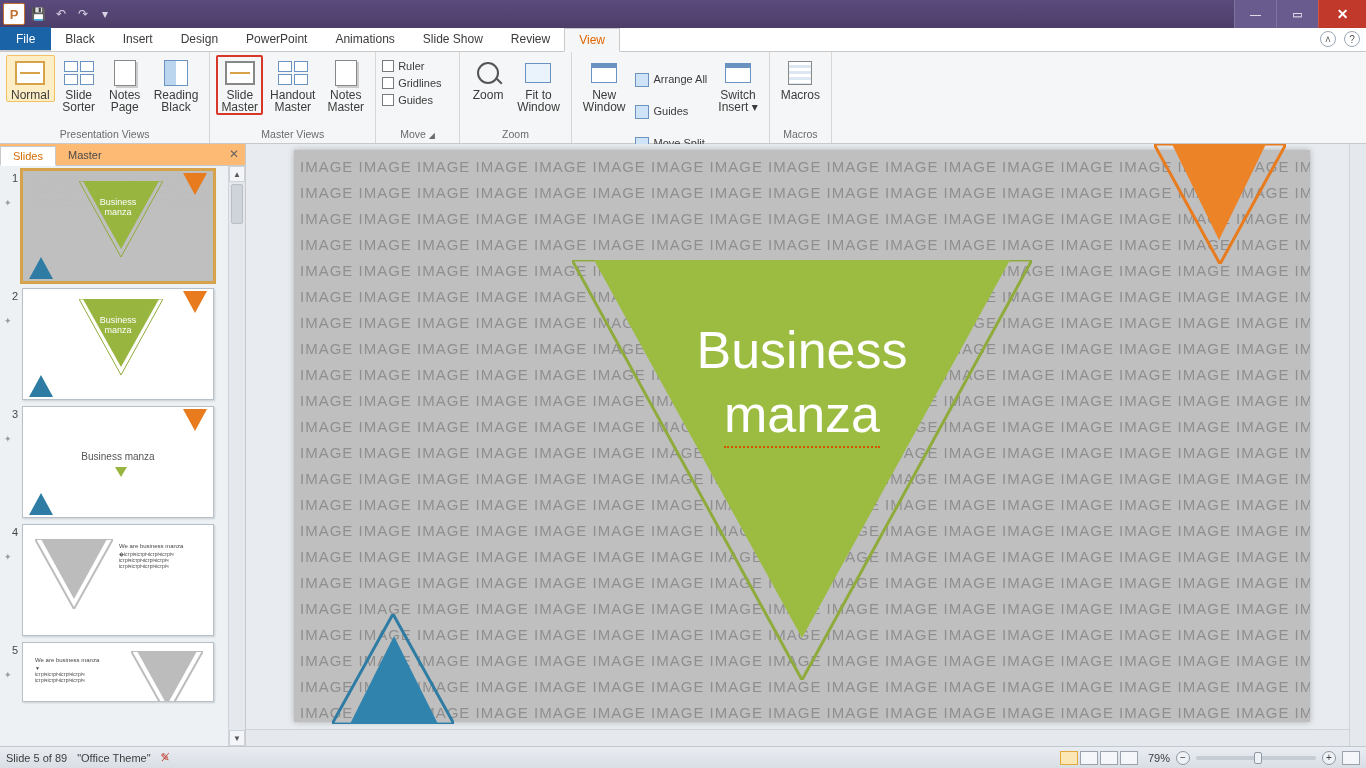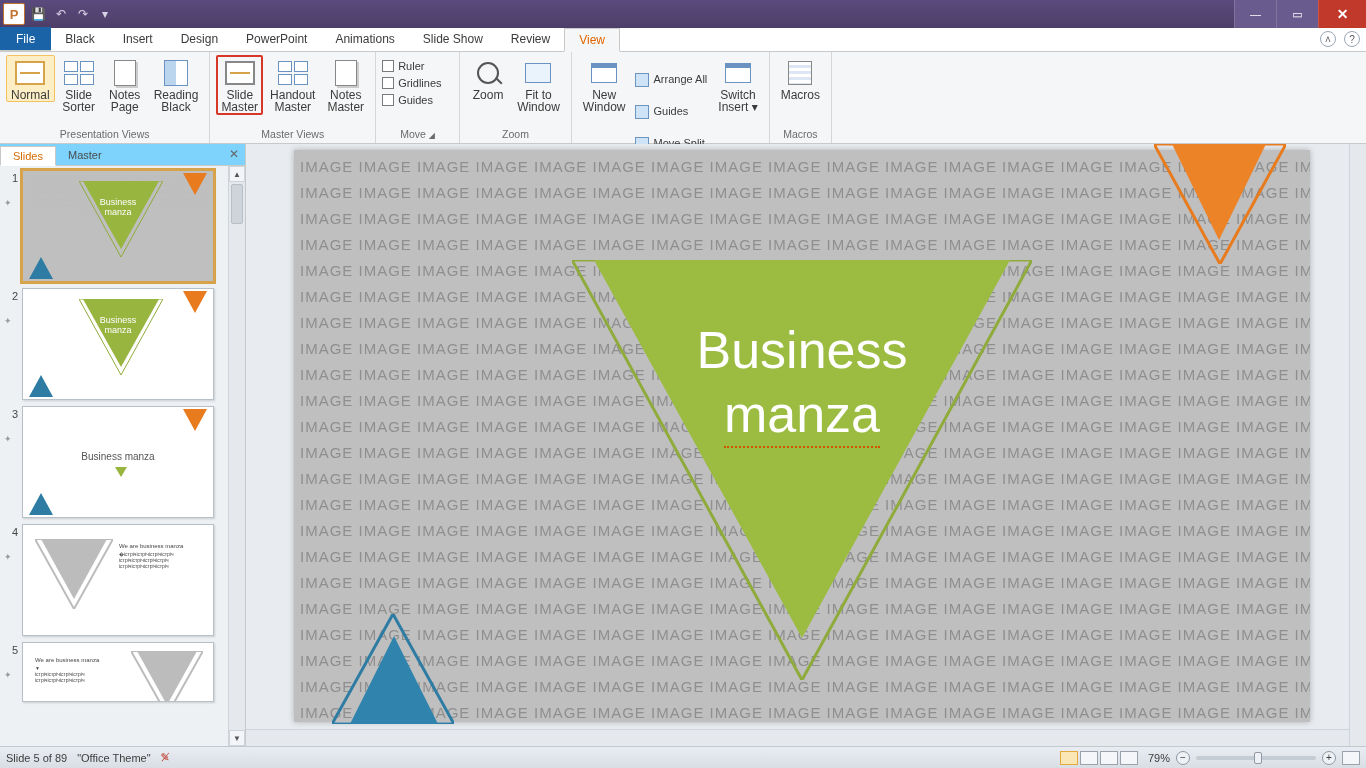--- a/index.html
+++ b/index.html
@@ -53,21 +53,21 @@
 .ic-zoom::after{content:"";position:absolute;width:8px;height:2px;background:#555;transform:rotate(45deg);right:-6px;bottom:0;}
 .ic-fit{ width:26px;height:20px;border:1px solid #6a93c1;background:#eaf2fb;}
 .ic-win{ width:26px;height:20px;border:1px solid #6a93c1;background:#fff; position:relative;}
 .ic-win::before{content:"";position:absolute;left:0;right:0;top:0;height:4px;background:#6a93c1;}
 .ic-macro{ width:24px;height:24px;border:1px solid #888;background:repeating-linear-gradient(#fff,#fff 3px,#dce7f3 3px,#dce7f3 6px);}
 
 
 .body{ display:flex; height:calc(768px - 28px - 24px - 92px - 22px); }
 
 .leftpane{ width:246px; background:#eef1f4; border-right:1px solid #c9c9c9; display:flex; flex-direction:column;}
-.paneltabs{ height:22px; display:flex; align-items:center; border-bottom:1px solid #c9c9c9; background:#7dd3fc; font-size:11px; position:relative;}
+.paneltabs{ height:22px; display:flex; align-items:center; border-bottom:1px solid #c9c9c9; background:#fdba74; font-size:11px; position:relative;}
 .paneltabs .pt{ padding:3px 12px; color:#4a4a4a;}
 .paneltabs .pt.active{ background:#fff; border:1px solid #c9c9c9; border-bottom:1px solid #fff; position:relative; top:1px; color:#d46a00;}
 .paneltabs .x{ position:absolute; right:6px; top:3px; font-size:12px; color:#666;}
 .thumbs{ flex:1; overflow:hidden; padding:4px 2px 4px 4px; position:relative;}
 .thumbs .sb{ position:absolute; right:0; top:0; bottom:0; width:17px; background:#e5e8ec; border-left:1px solid #cfd4da;}
 .thumbs .sb .up,.thumbs .sb .dn{position:absolute;left:0;right:0;height:16px;background:#f3f5f8;border:1px solid #cfd4da;display:flex;align-items:center;justify-content:center;font-size:8px;color:#555;}
 .thumbs .sb .up{top:0}.thumbs .sb .dn{bottom:0}
 .thumbs .sb .tr{position:absolute;left:2px;right:2px;top:18px;height:40px;background:#cfd4da;border:1px solid #b9bfc7;border-radius:2px;}
 .trow{ display:flex; gap:4px; margin-bottom:6px;}
 .trow .num{ width:14px; font-size:11px; color:#464646; text-align:right; padding-top:2px;}

